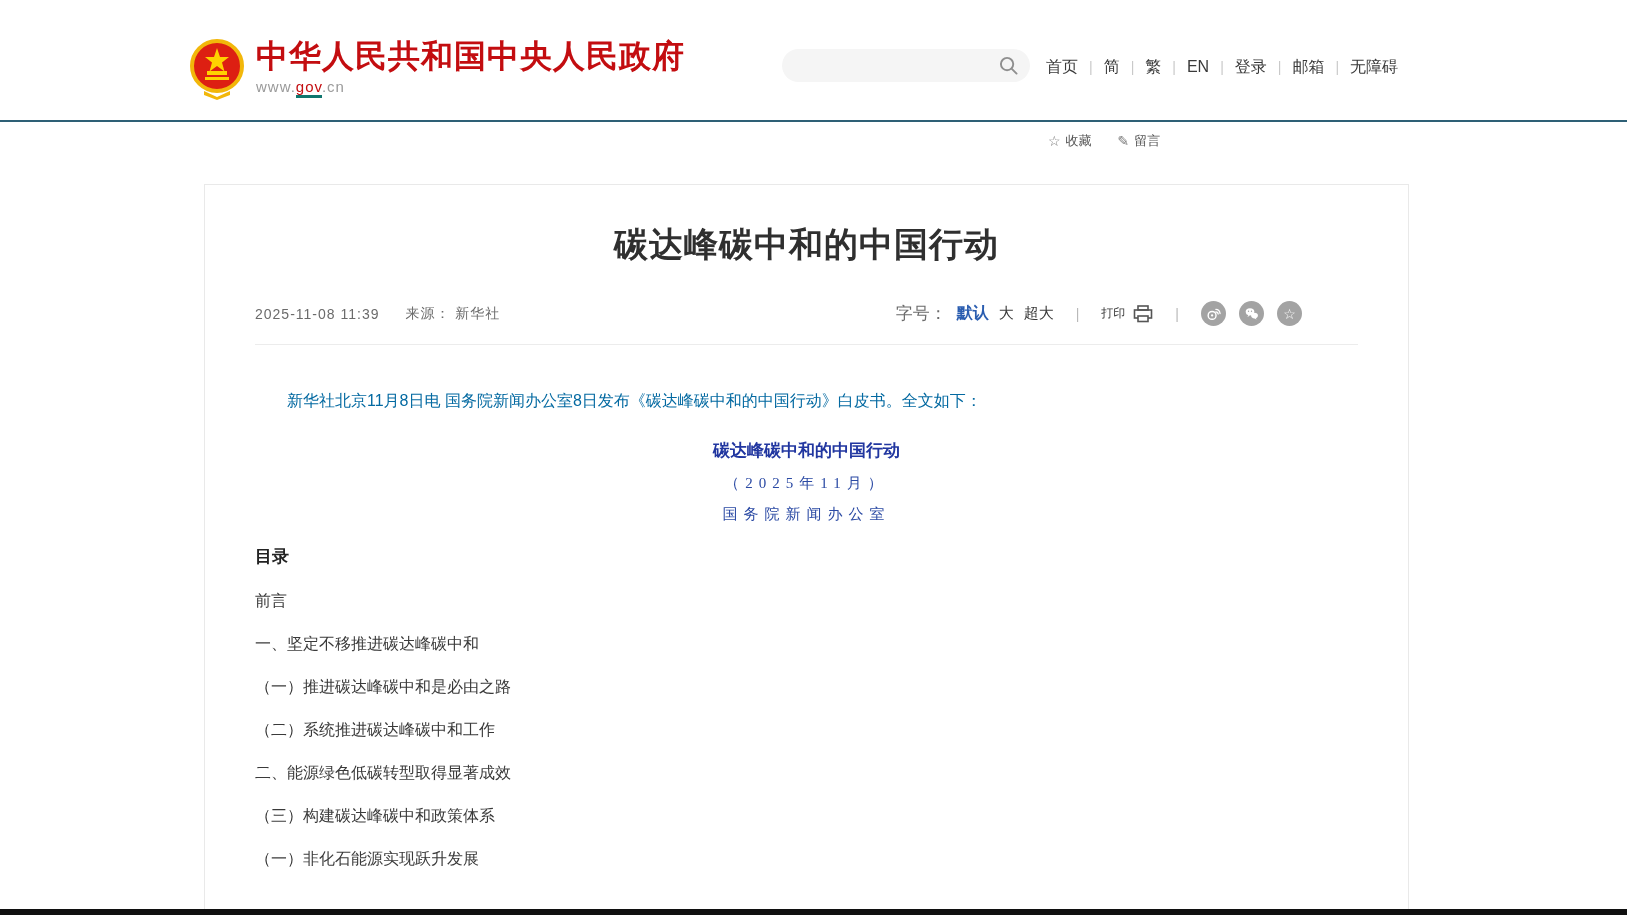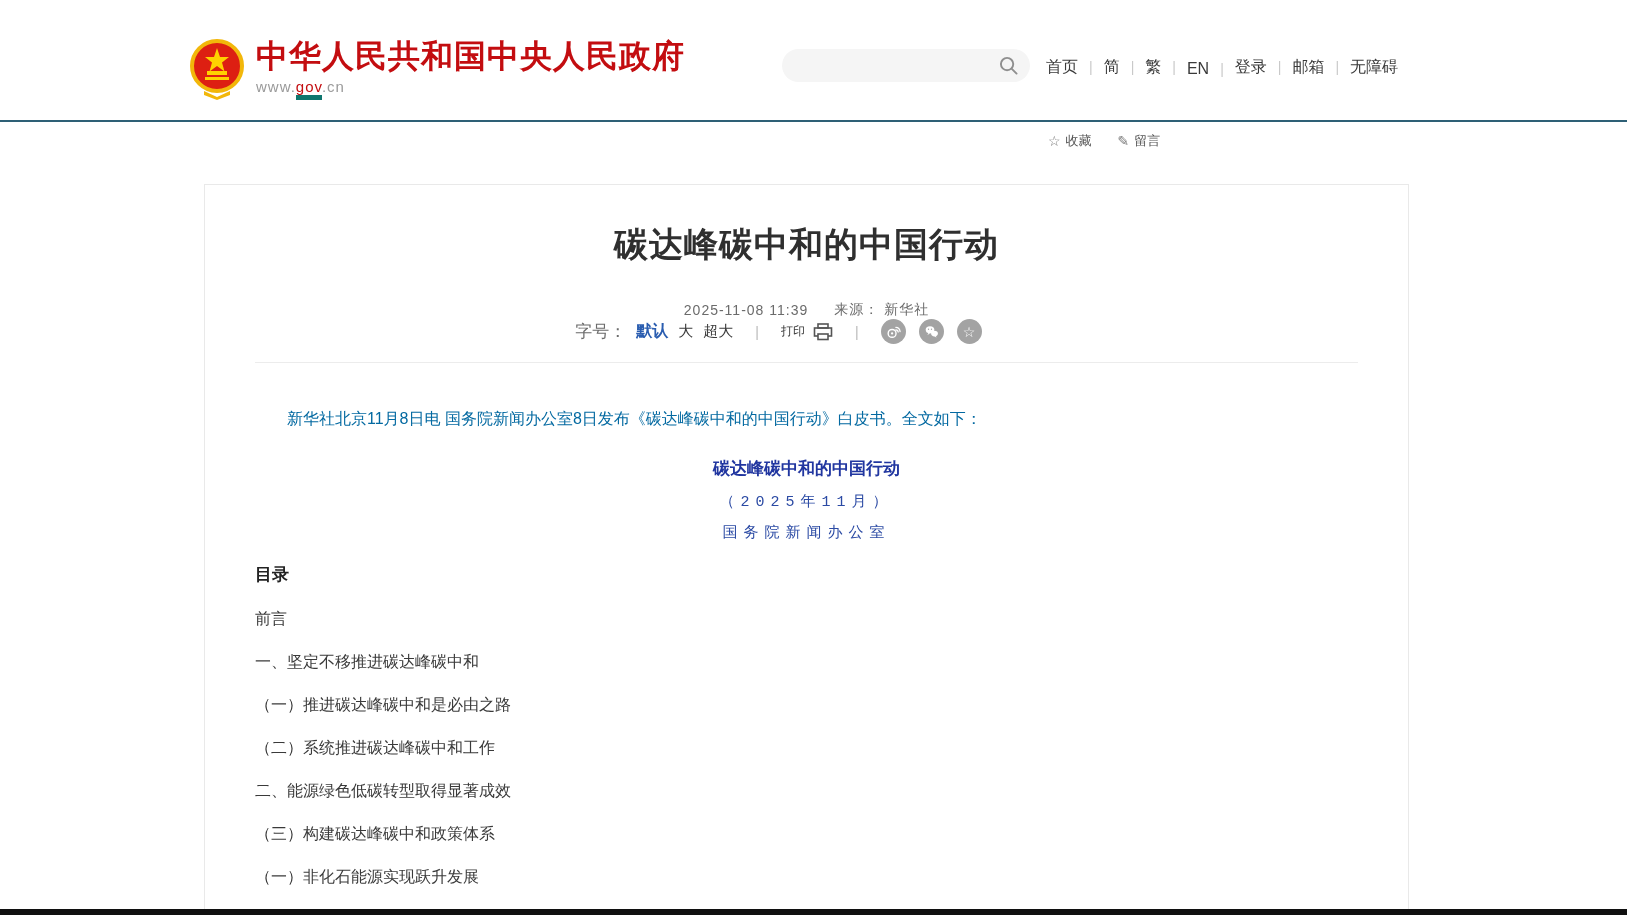--- a/index.html
+++ b/index.html
@@ -11,32 +11,32 @@
   }
   
   .site-header{position:absolute;left:0;top:0;width:1627px;height:96px;background:#fff;}
   .logo-wrap{position:absolute;left:190px;top:38px;display:flex;align-items:flex-start;}
   .emblem{width:54px;height:62px;display:block;}
   .brand{margin-left:12px;}
   .site-title{
     font-size:32px;font-weight:700;color:#c30d10;letter-spacing:1px;line-height:36px;
   }
   .site-url{font-size:15px;color:#9a9a9a;margin-top:4px;letter-spacing:1px;}
-  .site-url .gov{color:#c30d10;border-bottom:5px solid #0f766e;}
+  .site-url .gov{color:#c30d10;border-bottom:3px solid #0f766e;}
   .search-box{
     position:absolute;left:782px;top:49px;width:248px;height:33px;
     background:#f5f5f5;border-radius:17px;border:none;
   }
   .search-input{
     position:absolute;left:16px;top:0;width:190px;height:33px;border:none;background:transparent;
     outline:none;font-size:14px;color:#333;font-family:inherit;
   }
   .search-icon{position:absolute;right:12px;top:7px;width:19px;height:19px;cursor:pointer;}
   .top-nav{
-    position:absolute;left:1046px;top:56px;display:flex;align-items:flex-end;height:22px;
+    position:absolute;left:1046px;top:56px;display:flex;align-items:center;height:22px;
     font-size:16px;color:#3a3a3a;
   }
   .top-nav .nav-item{cursor:pointer;white-space:nowrap;}
   .top-nav .nav-item:not(:last-child)::after{
     content:"|";color:#c9c9c9;margin:0 11px;font-size:14px;
   }
   .header-rule{position:absolute;left:0;top:120px;width:1627px;height:2px;background:#2e6076;}
   
   .page-actions{
     position:absolute;left:1048px;top:132px;display:flex;align-items:center;gap:26px;
@@ -49,40 +49,40 @@
     position:absolute;left:204px;top:184px;width:1205px;height:731px;
     background:#fff;border:1px solid #e9e9e9;border-bottom:none;box-sizing:border-box;
   }
   .article{padding:0 50px;}
   .article-title{
     margin-top:38px;text-align:center;font-size:34px;font-weight:600;color:#2f2f2f;
     line-height:42px;letter-spacing:1px;
   }
   .meta-row{
     margin-top:36px;display:flex;justify-content:space-between;align-items:center;
-    padding-bottom:18px;border-bottom:1px solid #ececec;flex-direction:column;
+    padding-bottom:18px;border-bottom:1px solid #ececec;
   }
   .meta-left{display:flex;align-items:center;gap:26px;font-size:14px;color:#6b6b6b;letter-spacing:1px;}
   .meta-right{display:flex;align-items:center;margin-right:56px;}
   .fs-label{font-size:17px;color:#6b6b6b;}
   .fs-opt{font-size:15px;color:#3a3a3a;margin-left:10px;cursor:pointer;}
   .fs-opt.selected{color:#2a5db0;font-weight:700;font-size:16px;}
   .v-sep{color:#b9b9b9;margin:0 22px;font-size:14px;}
   .print{display:flex;align-items:center;gap:8px;font-size:12px;color:#3a3a3a;cursor:pointer;}
   .share-icons{display:flex;align-items:center;gap:13px;}
   .share-circle{
     width:25px;height:25px;border-radius:50%;background:#a3a3a3;cursor:pointer;
     display:flex;align-items:center;justify-content:center;
   }
   .share-circle .star-glyph{color:#fff;font-size:14px;line-height:1;}
   
   .intro{margin-top:44px;font-size:16px;line-height:24px;color:#0369a1;text-indent:2em;}
   .doc-title{margin-top:26px;text-align:center;font-size:17px;font-weight:700;color:#2136a0;}
   .doc-line{margin-top:12px;text-align:center;font-size:15px;color:#2b4aa4;}
-  .doc-serif{font-family:Liberation Mono, monospace;letter-spacing:6px;}
+  .doc-serif{font-family:Liberation Serif, serif;letter-spacing:6px;}
   .toc-heading{margin-top:22px;font-size:17px;font-weight:700;color:#222;line-height:22px;}
   .toc-item{margin-top:23px;font-size:16px;color:#3a3a3a;line-height:20px;cursor:pointer;}
   
   .bottom-bar{position:absolute;left:0;bottom:0;width:1627px;height:6px;background:#101010;z-index:5;}
 </style>
 </head>
 <body>
 
 <div class="site-header">
   <div class="logo-wrap">

